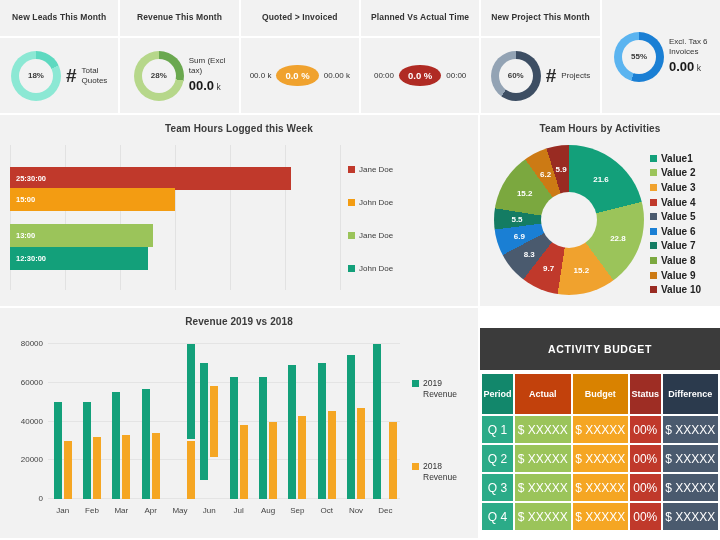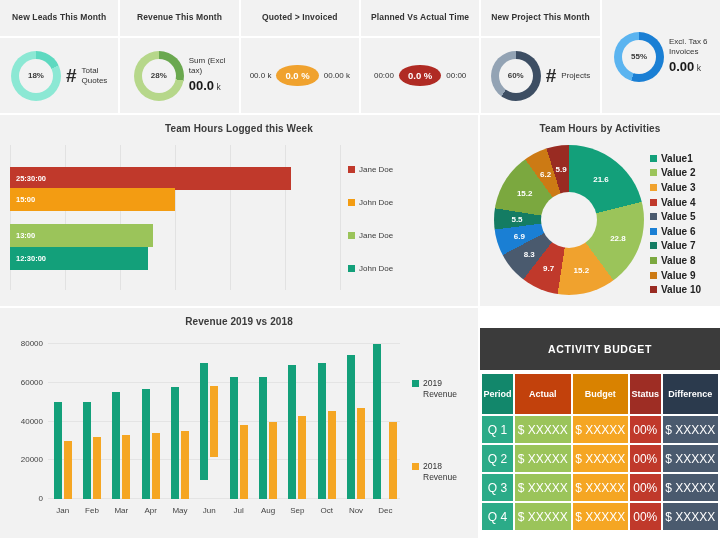--- a/index.html
+++ b/index.html
@@ -347,21 +347,21 @@
           <div class="rgroup" style="left: 58.6667px; width: 29.3333px;">
             <div class="rbar" style="height: 106.562px; background: rgb(19, 160, 122);"></div>
             <div class="rbar" style="height: 63.9375px; background: rgb(245, 166, 35);"></div>
             <div class="rxlab">Mar</div>
           </div>
           <div class="rgroup" style="left: 88px; width: 29.3333px;">
             <div class="rbar" style="height: 110.438px; background: rgb(19, 160, 122);"></div>
             <div class="rbar" style="height: 65.875px; background: rgb(245, 166, 35);"></div>
             <div class="rxlab">Apr</div>
           </div>
-          <div class="rgroup" style="left: 117.333px; width: 29.3333px;">
+          <div class="rgroup" style="left: 117.333px; width: 29.3333px; flex-direction: column;">
             <div class="rbar" style="height: 112.375px; background: rgb(19, 160, 122);"></div>
             <div class="rbar" style="height: 67.8125px; background: rgb(245, 166, 35);"></div>
             <div class="rxlab">May</div>
           </div>
           <div class="rgroup" style="left: 146.667px; width: 29.3333px; align-items: center;">
             <div class="rbar" style="height: 116.25px; background: rgb(19, 160, 122);"></div>
             <div class="rbar" style="height: 71.6875px; background: rgb(245, 166, 35);"></div>
             <div class="rxlab">Jun</div>
           </div>
           <div class="rgroup" style="left: 205.333px; width: 29.3333px;">

